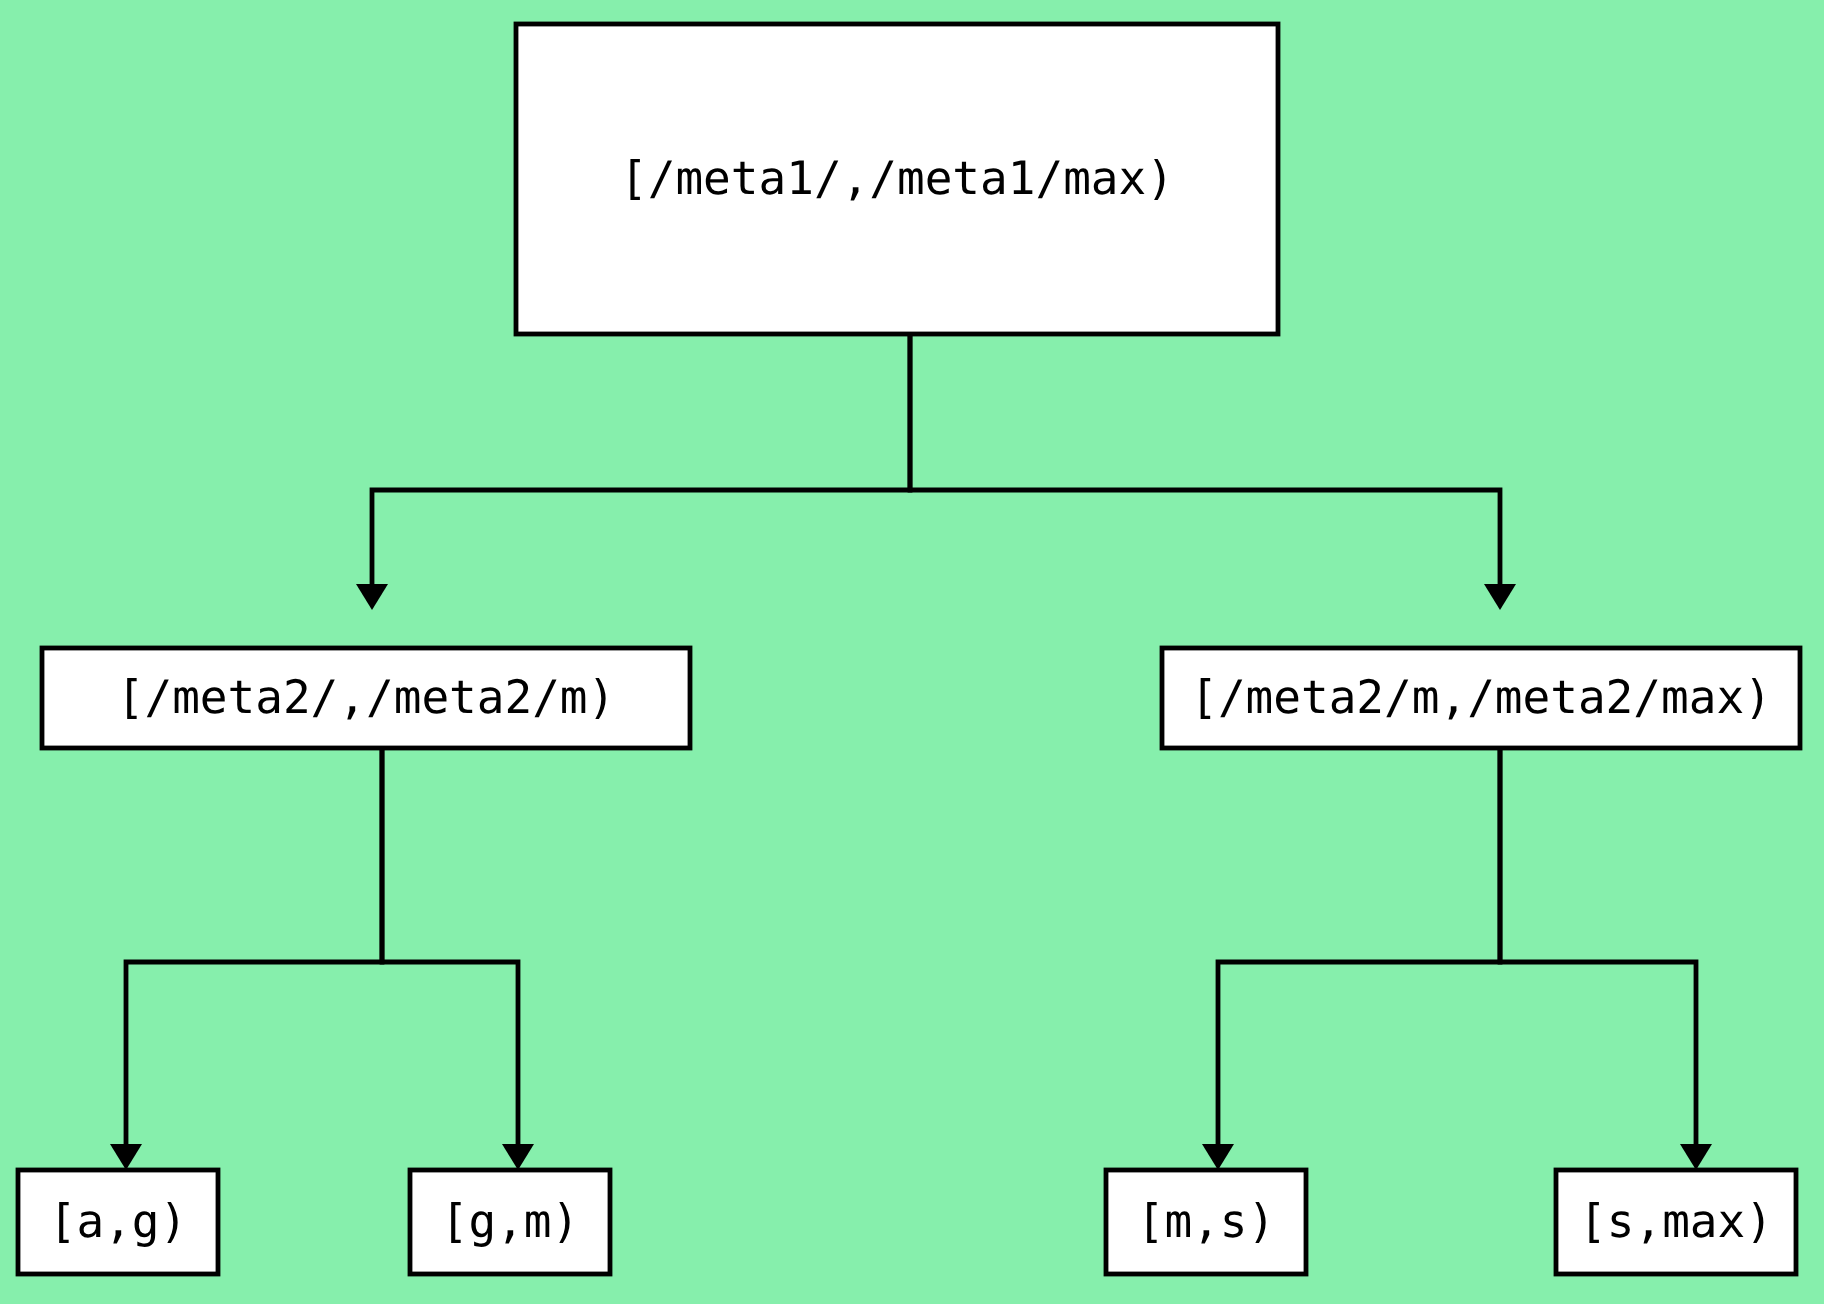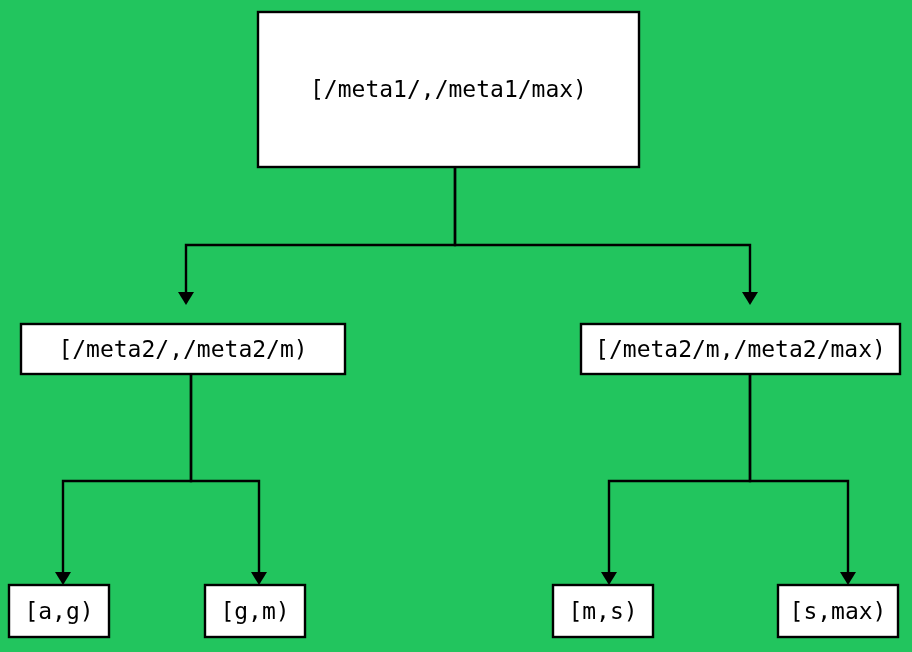--- a/index.html
+++ b/index.html
@@ -10,21 +10,21 @@
   body {
     width: 912px;
     height: 652px;
     font-family: "DejaVu Sans Mono", "Liberation Mono", monospace;
     overflow: hidden;
   }
   #diagram-root {
     position: relative;
     width: 912px;
     height: 652px;
-    background: #22c55e;
+    background: #86efac;
   }
   svg.tree-canvas {
     position: absolute;
     top: 0;
     left: 0;
     width: 912px;
     height: 652px;
     display: block;
   }
   .node-box {

